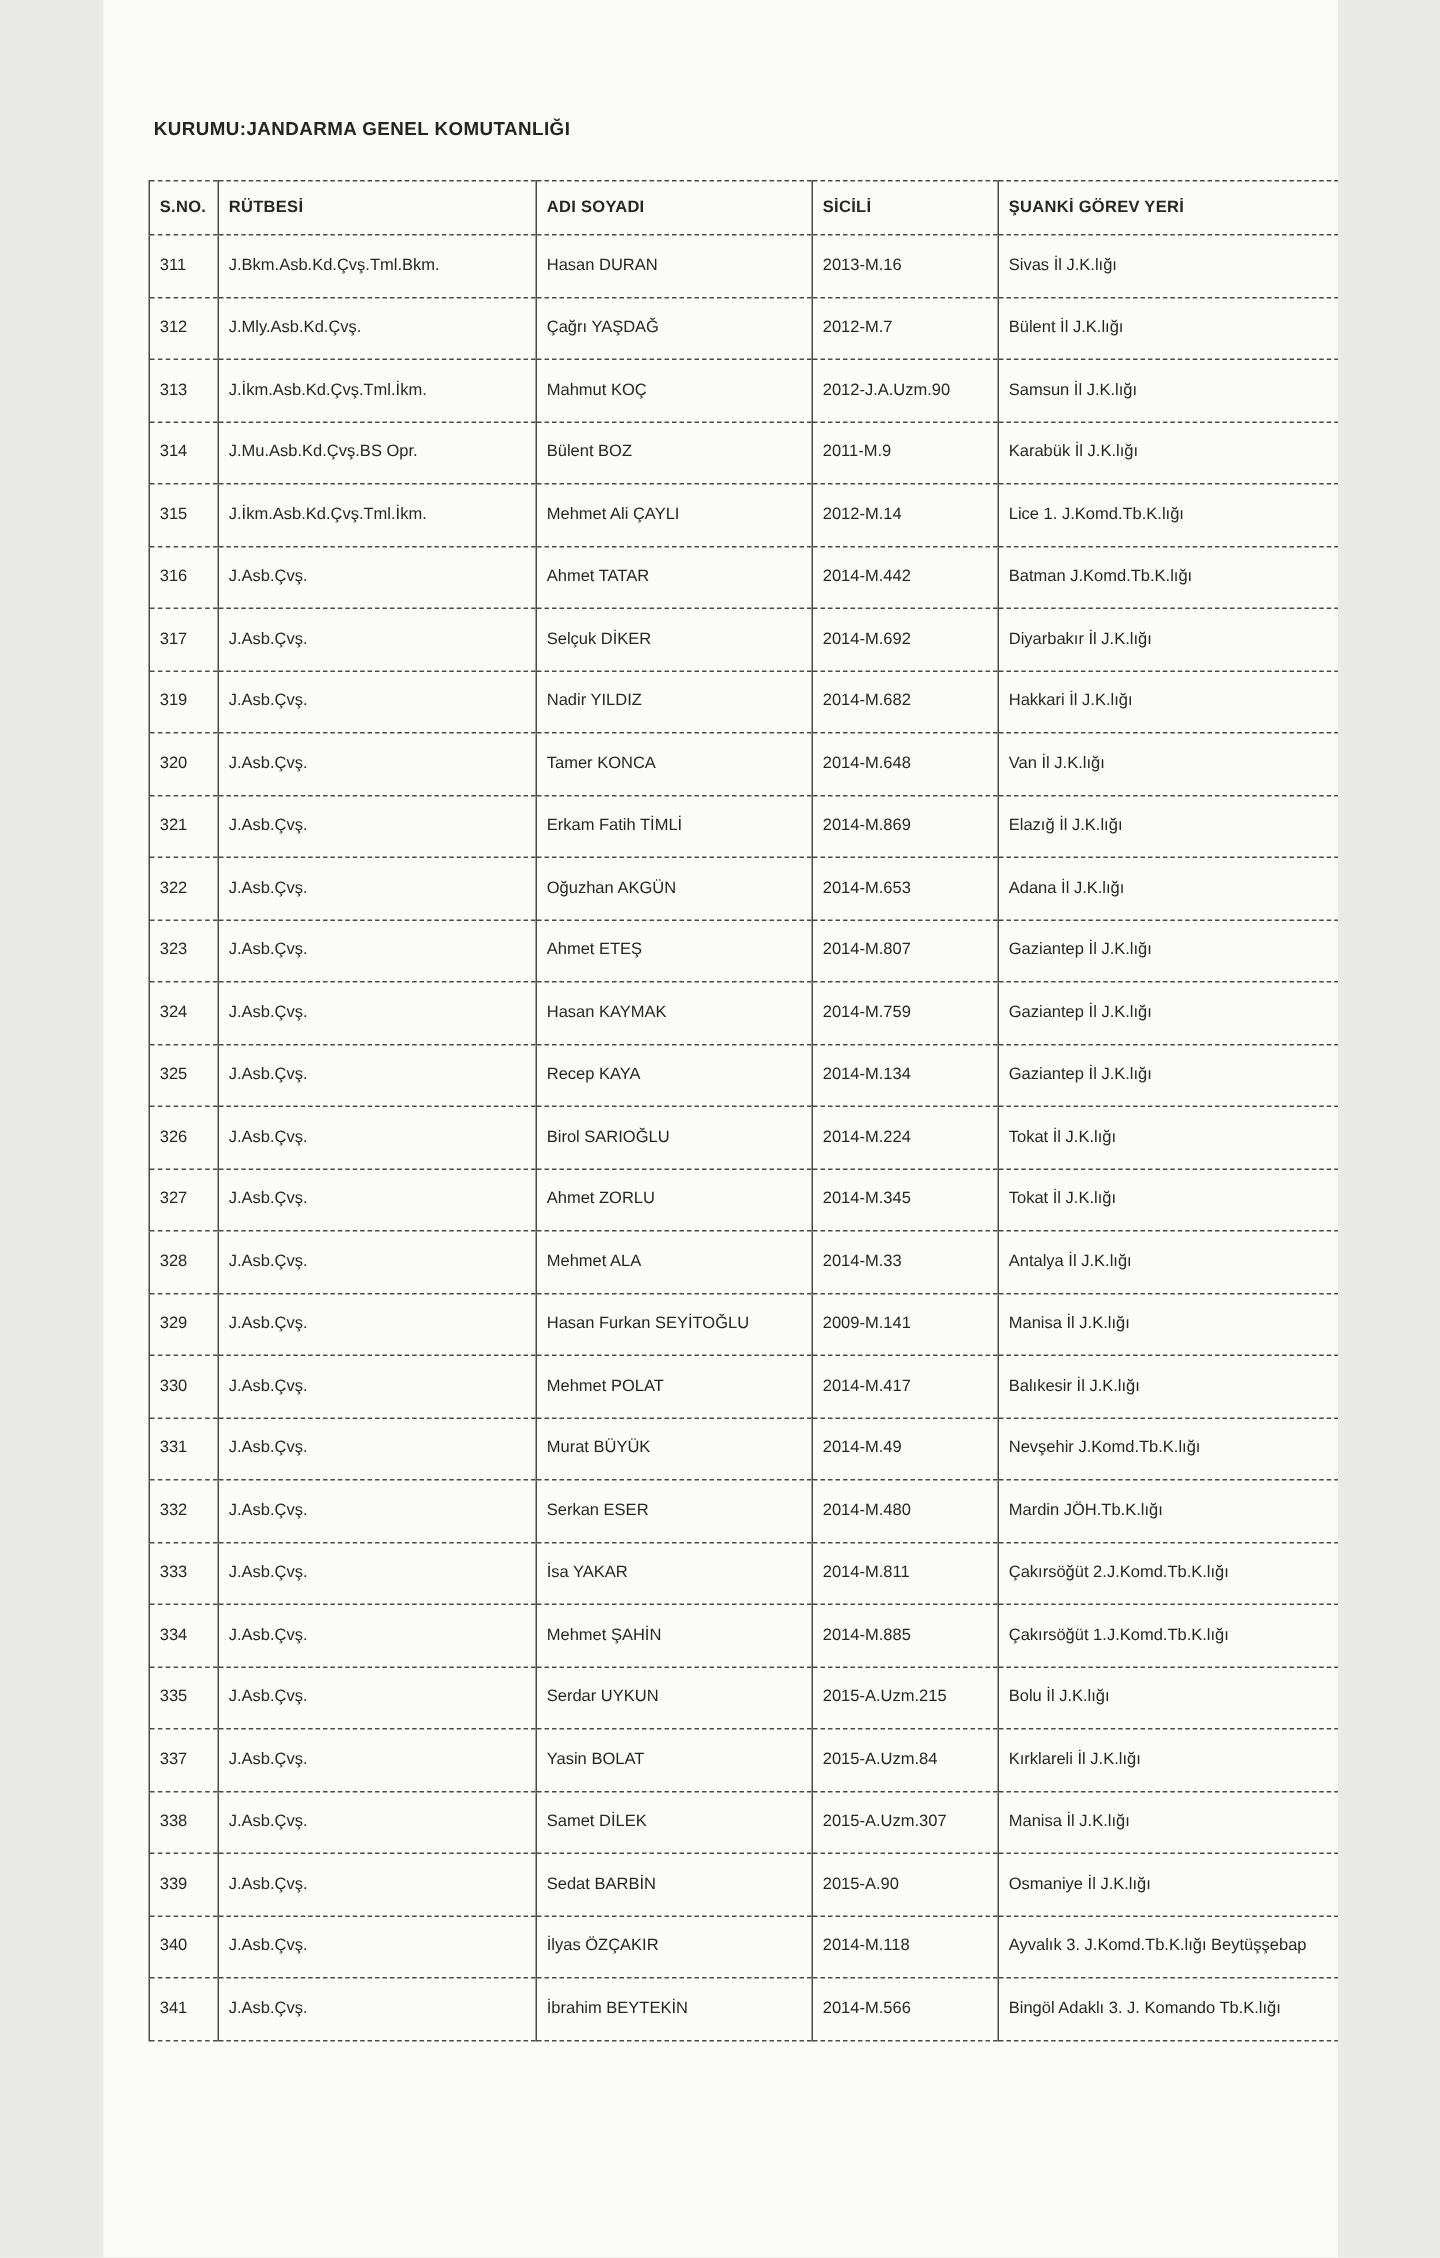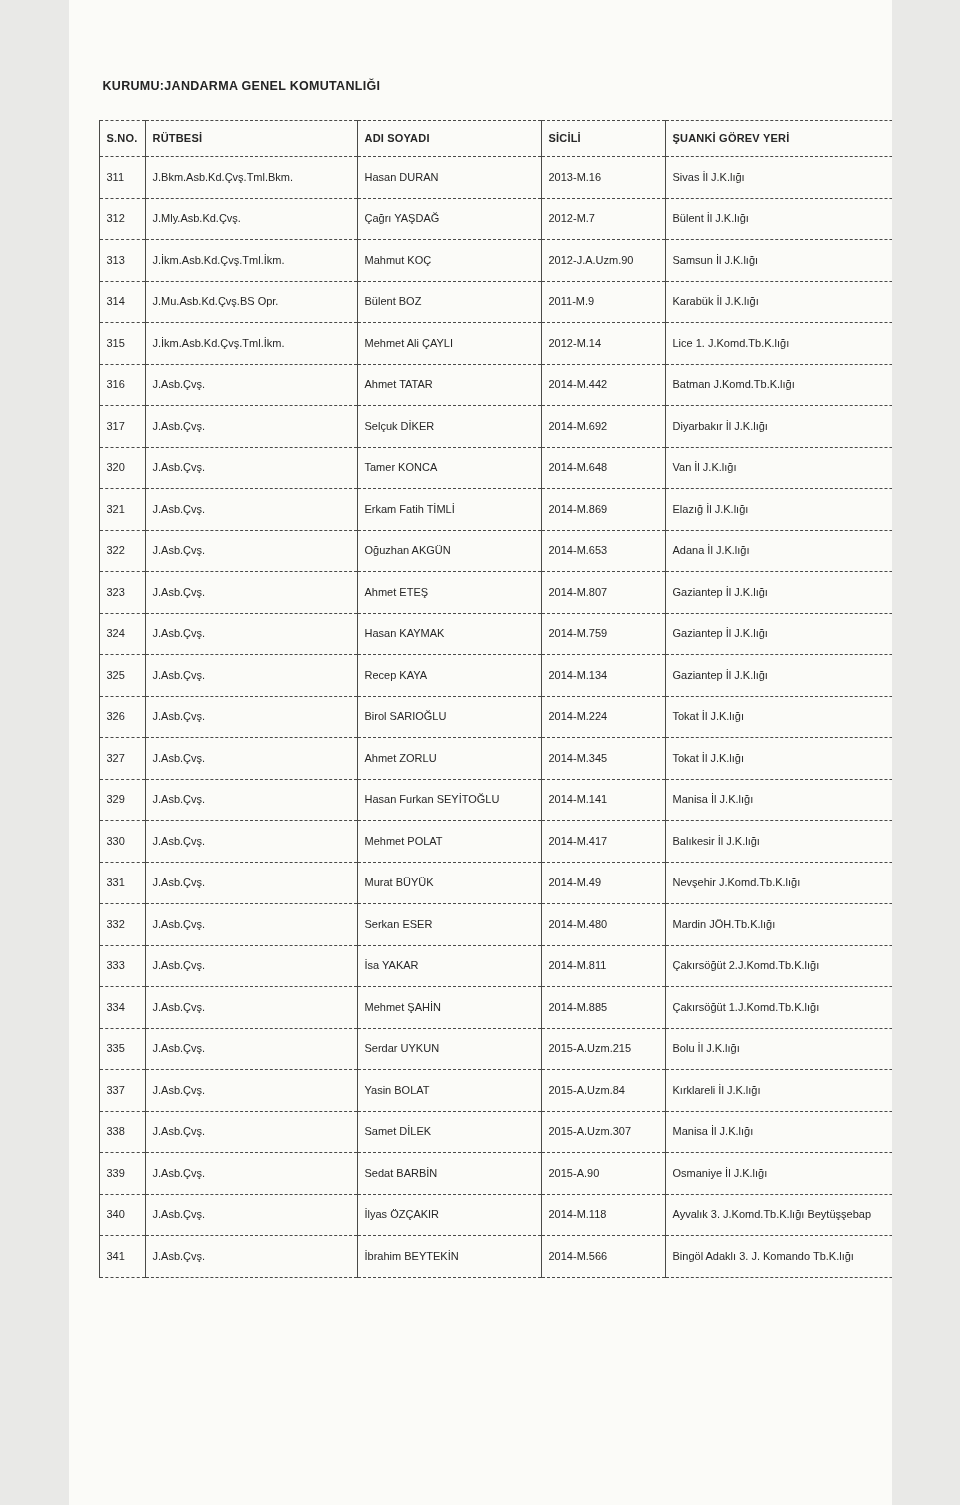--- a/index.html
+++ b/index.html
@@ -143,20 +143,27 @@
 
     <tr>
       <td class="c-sno">317</td>
       <td class="c-rank">J.Asb.Çvş.</td>
       <td class="c-name">Selçuk DİKER</td>
       <td class="c-sicil">2014-M.692</td>
       <td class="c-duty">Diyarbakır İl J.K.lığı</td>
     </tr>
 
 
+    <tr>
+      <td class="c-sno">319</td>
+      <td class="c-rank">J.Asb.Çvş.</td>
+      <td class="c-name">Nadir YILDIZ</td>
+      <td class="c-sicil">2014-M.682</td>
+      <td class="c-duty">Hakkari İl J.K.lığı</td>
+    </tr>
 
     <tr>
       <td class="c-sno">320</td>
       <td class="c-rank">J.Asb.Çvş.</td>
       <td class="c-name">Tamer KONCA</td>
       <td class="c-sicil">2014-M.648</td>
       <td class="c-duty">Van İl J.K.lığı</td>
     </tr>
 
     <tr>
@@ -208,26 +215,33 @@
     </tr>
 
     <tr>
       <td class="c-sno">327</td>
       <td class="c-rank">J.Asb.Çvş.</td>
       <td class="c-name">Ahmet ZORLU</td>
       <td class="c-sicil">2014-M.345</td>
       <td class="c-duty">Tokat İl J.K.lığı</td>
     </tr>
 
+    <tr>
+      <td class="c-sno">328</td>
+      <td class="c-rank">J.Asb.Çvş.</td>
+      <td class="c-name">Mehmet ALA</td>
+      <td class="c-sicil">2014-M.33</td>
+      <td class="c-duty">Antalya İl J.K.lığı</td>
+    </tr>
 
     <tr>
       <td class="c-sno">329</td>
       <td class="c-rank">J.Asb.Çvş.</td>
       <td class="c-name">Hasan Furkan SEYİTOĞLU</td>
-      <td class="c-sicil">2014-M.141</td>
+      <td class="c-sicil">2009-M.141</td>
       <td class="c-duty">Manisa İl J.K.lığı</td>
     </tr>
 
     <tr>
       <td class="c-sno">330</td>
       <td class="c-rank">J.Asb.Çvş.</td>
       <td class="c-name">Mehmet POLAT</td>
       <td class="c-sicil">2014-M.417</td>
       <td class="c-duty">Balıkesir İl J.K.lığı</td>
     </tr>

